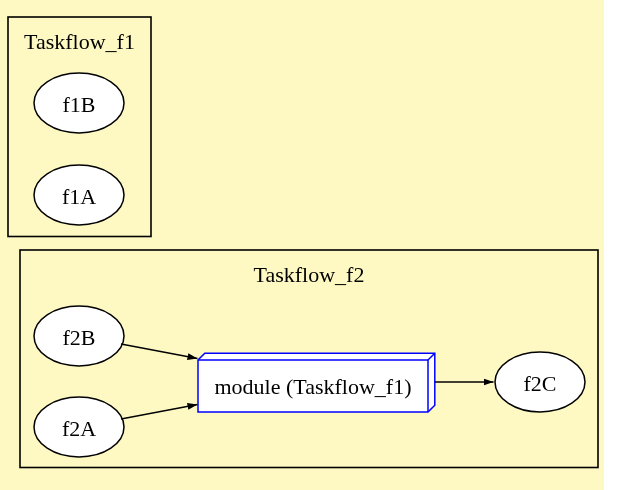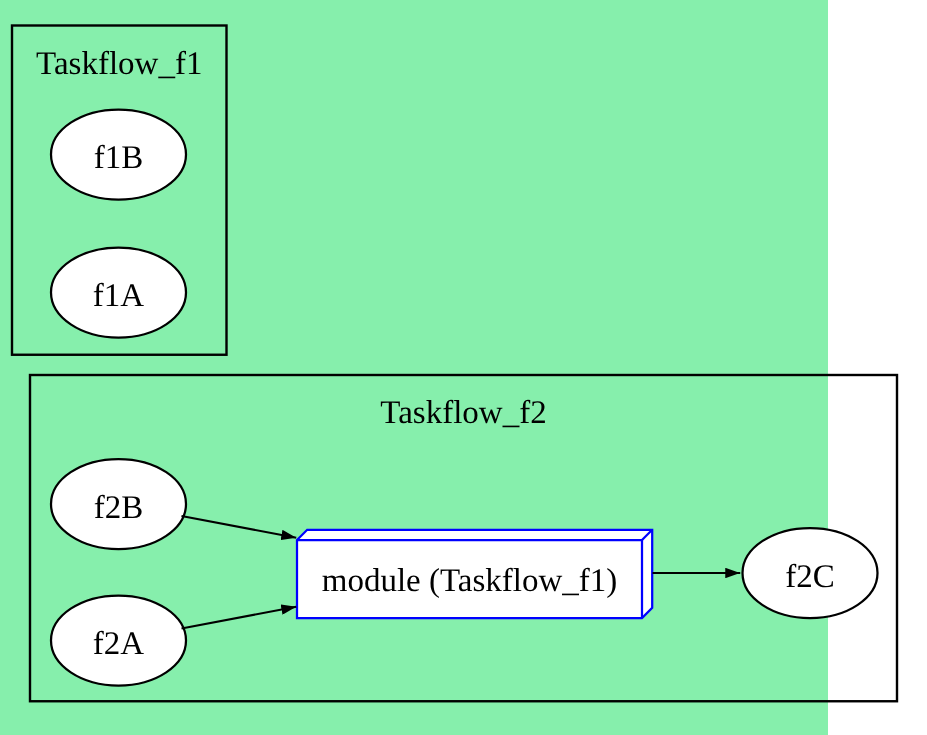--- a/index.html
+++ b/index.html
@@ -5,23 +5,23 @@
   html, body {
     margin: 0;
     padding: 0;
     background: #ffffff;
     width: 618px;
     height: 490px;
     overflow: hidden;
   }
   .diagram-wrap {
     position: relative;
-    width: 552px;
+    width: 604px;
     height: 490px;
-    background: #86efac;
+    background: #fef9c3;
   }
   svg {
     display: block;
     font-family: "Liberation Serif", "DejaVu Serif", serif;
   }
   .cluster-border {
     fill: none;
     stroke: #000000;
     stroke-width: 1.6;
   }

